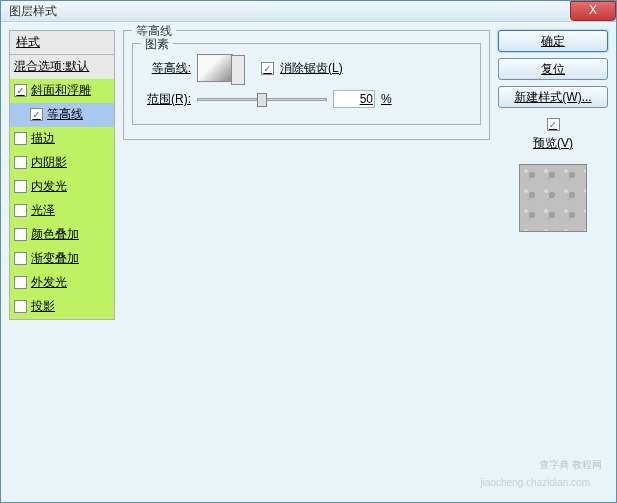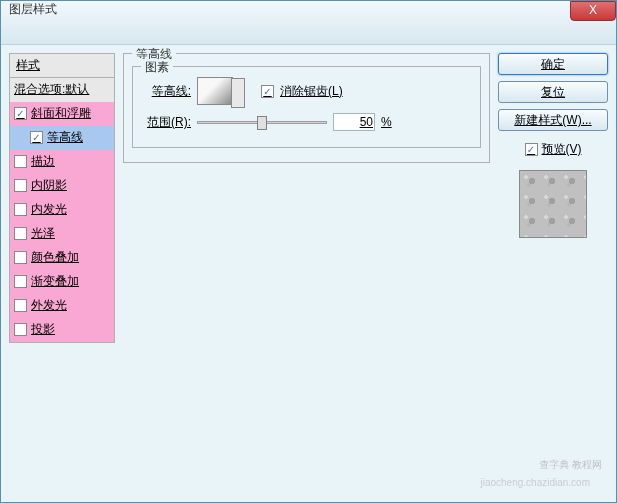--- a/index.html
+++ b/index.html
@@ -1,24 +1,24 @@
 <!DOCTYPE html>
 <html><head>
 <meta charset="utf-8">
 <style>
 * { box-sizing: border-box; margin: 0; padding: 0; font-family: "Microsoft YaHei", Tahoma, sans-serif; font-size: 12px; }
 body { background: #fff; }
 .window { width: 617px; height: 503px; background: #e8f4f8; border: 1px solid #5a8fb0; position: relative; }
-.titlebar { height: 44px; background: linear-gradient(to bottom, #f0f8fc, #d8e8f0); border-bottom: 1px solid #c0d0d8; display: flex; padding-left: 8px; position: relative; }
+.titlebar { height: 21px; background: linear-gradient(to bottom, #f0f8fc, #d8e8f0); border-bottom: 1px solid #c0d0d8; display: flex; align-items: center; padding-left: 8px; position: relative; }
 .titlebar-text { color: #333; }
 .close-btn { position: absolute; right: 0; top: 0; width: 46px; height: 20px; background: linear-gradient(to bottom, #e07070, #c83838); border: 1px solid #903030; border-radius: 0 0 4px 4px; color: #fff; text-align: center; line-height: 16px; font-size: 10px; cursor: pointer; }
 .content { display: flex; padding: 8px; gap: 8px; height: calc(100% - 28px); text-decoration: underline; }
 .styles-panel { width: 106px; }
 .styles-header { background: #e8e8e8; border: 1px solid #b0b0b0; padding: 3px 6px; }
-.styles-list { border: 1px solid #b0b0b0; border-top: none; background: #f9a8d4; }
+.styles-list { border: 1px solid #b0b0b0; border-top: none; background: #bef264; }
 .style-item { display: flex; align-items: center; padding: 3px 4px; cursor: pointer; border-bottom: 1px solid transparent; }
 .style-item.blend { background: #e8e8e8; }
 .style-item.selected { background: #a8c8f0; }
 .style-item.sub { padding-left: 20px; }
 .style-chk { width: 13px; height: 13px; border: 1px solid #888; background: #fff; margin-right: 4px; display: inline-flex; align-items: center; justify-content: center; font-size: 10px; color: #4070c0; }
 .style-chk.checked::before { content: "✓"; }
 .main-panel { flex: 1; position: relative; }
 .fieldset { border: 1px solid #b0b0b0; padding: 8px; margin-bottom: 8px; position: relative; }
 .fieldset-legend { position: absolute; top: -8px; left: 8px; background: #e8f4f8; padding: 0 4px; color: #333; }
 .inner-fieldset { border: 1px solid #b0b0b0; padding: 10px 8px 8px; position: relative; margin-top: 4px; }
@@ -28,21 +28,21 @@
 .contour-preview::after { content: ""; position: absolute; right: -13px; top: 0; width: 12px; height: 28px; border: 1px solid #888; background: #e8e8e8; }
 .dropdown-arrow { position: absolute; right: -11px; top: 10px; width: 0; height: 0; border-left: 3px solid transparent; border-right: 3px solid transparent; border-top: 4px solid #333; }
 .chk-inline { width: 13px; height: 13px; border: 1px solid #888; background: #fff; display: inline-flex; align-items: center; justify-content: center; font-size: 10px; color: #4070c0; }
 .chk-inline.checked::before { content: "✓"; }
 .slider-track { width: 130px; height: 3px; background: #d0d0d0; border: 1px solid #a0a0a0; position: relative; }
 .slider-thumb { position: absolute; top: -6px; left: 50%; transform: translateX(-50%); width: 10px; height: 14px; background: #e0e0e0; border: 1px solid #808080; }
 .num-input { width: 42px; height: 18px; border: 1px solid #a0b8c8; background: #fff; text-align: right; padding: 1px; }
 .right-panel { width: 110px; display: flex; flex-direction: column; gap: 6px; }
 .btn { height: 22px; border: 1px solid #7090b0; background: linear-gradient(to bottom, #f8fcff, #d8e8f0); border-radius: 3px; cursor: pointer; text-align: center; line-height: 20px; }
 .btn.default { border: 1px solid #3878c0; box-shadow: 0 0 2px #5090d0; }
-.preview-row { display: flex; align-items: center; justify-content: center; gap: 4px; margin-top: 4px; }
+.preview-row { display: flex; align-items: center; justify-content: center; gap: 4px; margin-top: 4px; flex-direction: column; }
 .preview-img { width: 68px; height: 68px; border: 1px solid #888; background: #c0c0c0; margin: 6px auto; background-image: radial-gradient(circle at 30% 30%, #d8d8d8 2px, transparent 2px), radial-gradient(circle at 60% 50%, #a0a0a0 3px, transparent 3px), radial-gradient(circle at 45% 70%, #b8b8b8 2px, transparent 2px); background-size: 20px 20px; }
 .watermark { position: absolute; bottom: 30px; right: 14px; color: rgba(150,150,150,0.5); font-size: 10px; }
 .watermark2 { position: absolute; bottom: 14px; right: 26px; color: rgba(150,150,150,0.4); font-size: 10px; }
 </style>
 </head>
 <body>
 
 <div class="window">
   <div class="titlebar">
     <span class="titlebar-text">图层样式</span>

